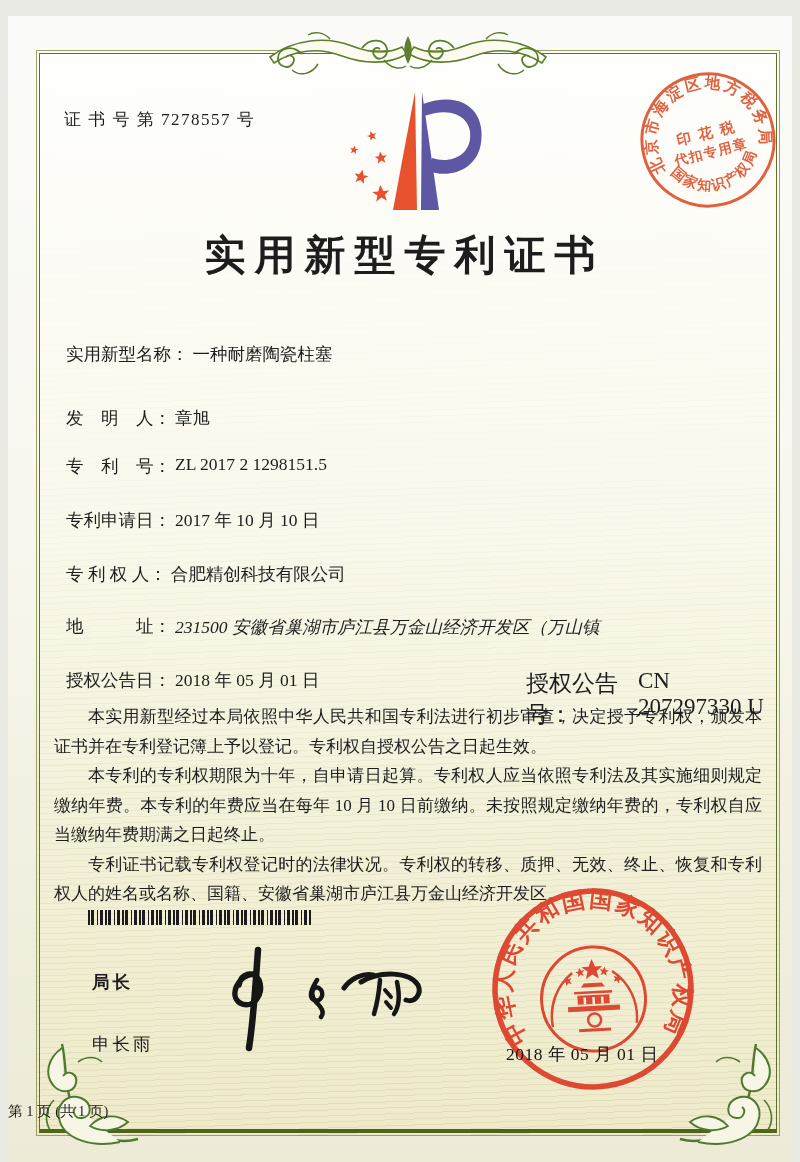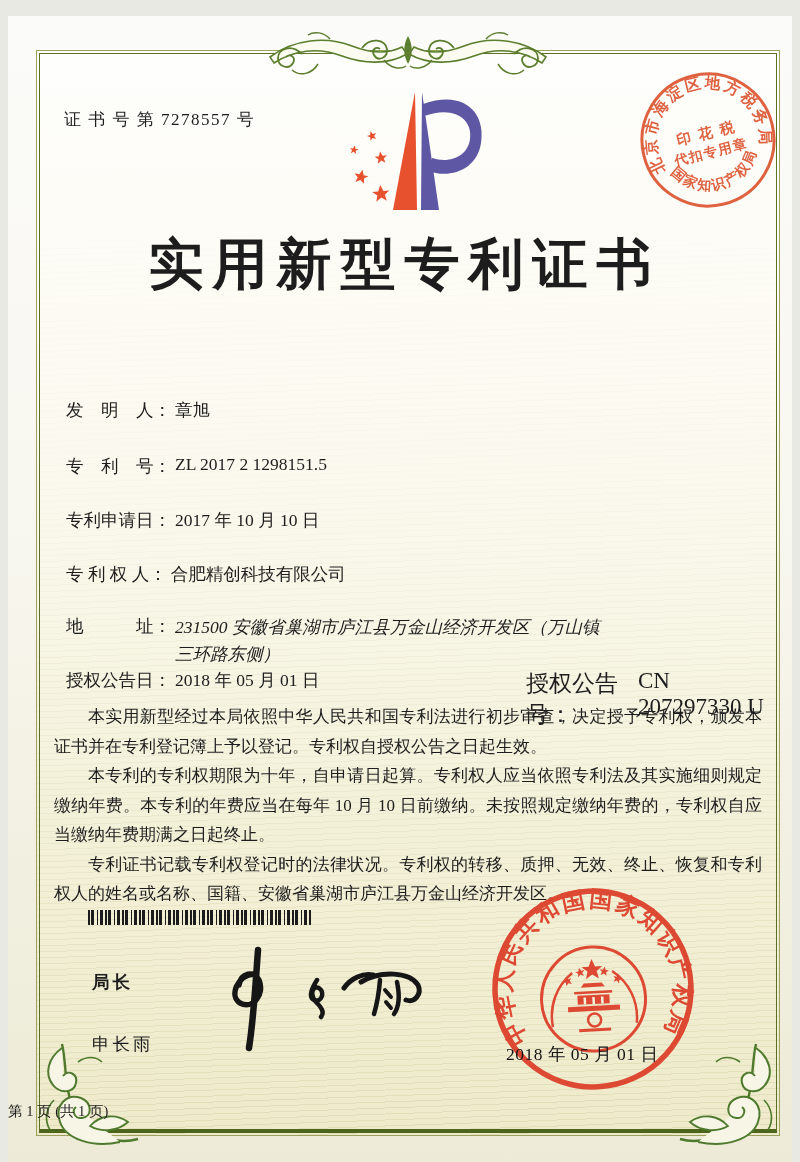--- a/index.html
+++ b/index.html
@@ -13,21 +13,21 @@
     background:linear-gradient(180deg,#fefefc 0%,#fbf9ee 40%,#f4f1da 70%,#eeeaca 100%);
     border:1px solid #99a15c;}
   .frame-inner{position:absolute;inset:2px;border:1.5px solid #5d7026;border-bottom:4px solid #4c641c;}
   .waves{position:absolute;inset:0;
     background:repeating-linear-gradient(178deg,rgba(125,135,55,.12) 0 1px,rgba(255,255,255,0) 1px 6px);
     -webkit-mask-image:linear-gradient(180deg,transparent 0%,rgba(0,0,0,.18) 40%,rgba(0,0,0,.7) 78%,#000 100%);
     mask-image:linear-gradient(180deg,transparent 0%,rgba(0,0,0,.18) 40%,rgba(0,0,0,.7) 78%,#000 100%);}
   
   .cert-no{position:absolute;left:56px;top:92px;font-size:17px;letter-spacing:1.5px;}
   .title{position:absolute;left:0;top:212px;width:100%;text-align:center;
-    font-size:55px;font-weight:bold;letter-spacing:9px;padding-left:9px;box-sizing:border-box;}
+    font-size:41px;font-weight:bold;letter-spacing:9px;padding-left:9px;box-sizing:border-box;}
   .field{position:absolute;left:58px;font-size:17.5px;display:flex;align-items:flex-start;font-weight:500;}
   .field .val{margin-left:4px;}
   .addr-val{width:486px;line-height:1.55;font-style:italic;}
   .grant2{position:absolute;left:460px;top:0;display:flex;font-size:23px;font-weight:500;}
   .paras{position:absolute;left:46px;top:686px;width:708px;font-size:17px;line-height:1.74;text-align:justify;}
   .paras p{margin:0;text-indent:2em;}
   .barcode{position:absolute;left:80px;top:894px;width:224px;height:15px;
     background:repeating-linear-gradient(90deg,#1c1c1c 0 2px,transparent 2px 3px,#1c1c1c 3px 6px,transparent 6px 9px,#1c1c1c 9px 10px,transparent 10px 12px,#1c1c1c 12px 15px,transparent 15px 17px);}
   .sig-title{position:absolute;left:84px;top:954px;font-size:17.5px;letter-spacing:3px;font-weight:bold;}
   .sig-name{position:absolute;left:84px;top:1016px;font-size:17.5px;letter-spacing:3px;}
@@ -112,41 +112,44 @@
     </text>
     <text font-size="14" letter-spacing="1.5" fill="#dd5531" font-weight="bold" font-family="Liberation Serif,serif">
       <textPath href="#stampBot" startOffset="50%" text-anchor="middle">国家知识产权局</textPath>
     </text>
     <text x="0" y="-2" text-anchor="middle" font-size="14.5" fill="#dd5531" font-weight="bold" letter-spacing="2">印 花 税</text>
     <text x="0" y="17" text-anchor="middle" font-size="13.5" fill="#dd5531" font-weight="bold" letter-spacing="1.5">代扣专用章</text>
   </svg>
 
   <div class="title">实用新型专利证书</div>
 
-  <div class="field" style="top:382px">
+  <div class="field" style="top:326px">
+    <span>实用新型名称：</span>
+    <span class="val">一种耐磨陶瓷柱塞</span>
+  </div>
+  <div class="field" style="top:390px">
     <span>发　明　人：</span>
     <span class="val">章旭</span>
   </div>
   <div class="field" style="top:438px">
     <span>专　利　号：</span>
     <span class="val">ZL 2017 2 1298151.5</span>
   </div>
   <div class="field" style="top:492px">
     <span>专利申请日：</span>
     <span class="val">2017 年 10 月 10 日</span>
   </div>
   <div class="field" style="top:546px">
     <span>专 利 权 人：</span>
     <span class="val">合肥精创科技有限公司</span>
   </div>
   <div class="field" style="top:598px">
     <span>地　　　址：</span>
     <span class="val addr-val">
       <div>231500 安徽省巢湖市庐江县万金山经济开发区（万山镇</div>
-      <div>三环路东侧）</div>
     </span>
   </div>
   <div class="field" style="top:652px;width:700px">
     <span>授权公告日：</span>
     <span class="val">2018 年 05 月 01 日</span>
     <span class="grant2">
       <span>授权公告号：</span>
       <span class="val">CN 207297330 U</span>
     </span>
   </div>

